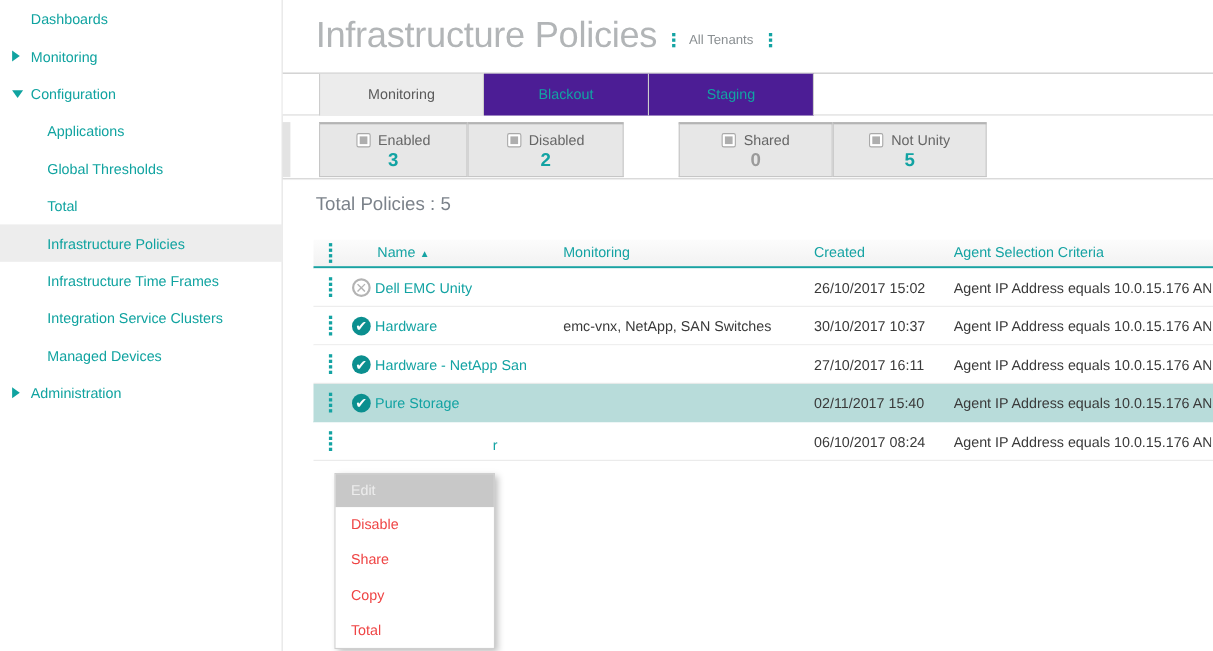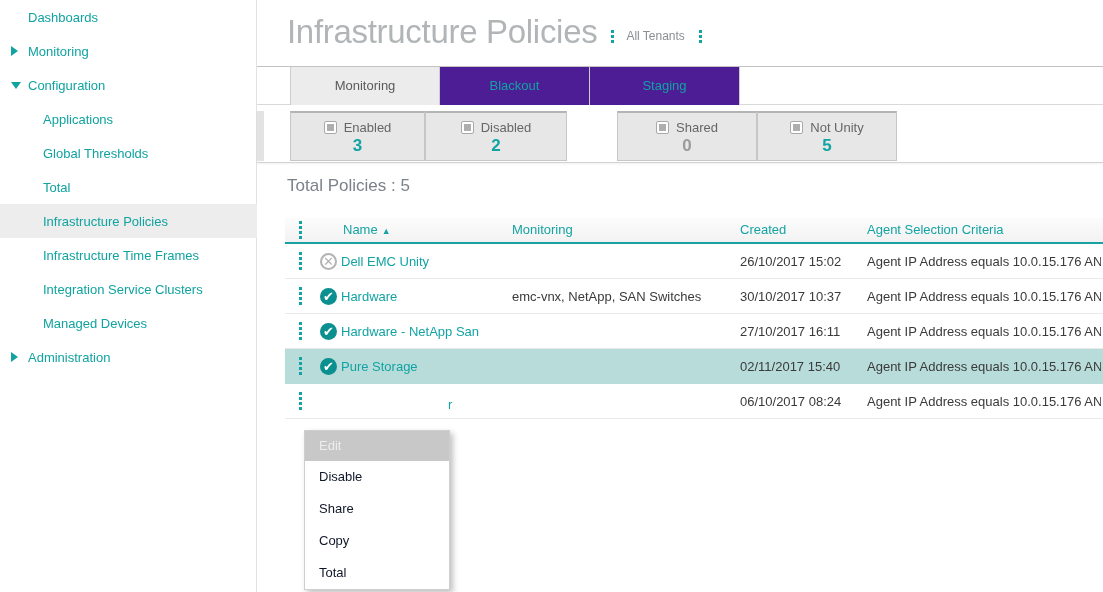--- a/index.html
+++ b/index.html
@@ -80,21 +80,21 @@
                 background:#fff; display:flex; align-items:center; justify-content:center;
                 color:#b3b3b3; font-size:9px; font-weight:bold; }
 
   .name-fragment { position:absolute; left:191px; top:397px; font-size:13px;
                    color:#13a3a3; z-index:30; }
 
   .ctx-menu { position:absolute; left:47px; top:383px; width:146px; z-index:20;
               background:#fff; border:1px solid #cfcfcf;
               box-shadow:3px 3px 6px rgba(0,0,0,0.25);margin-top:47px; }
   .ctx-item { height:32px; line-height:32px; padding-left:14px; font-size:13px;
-              color:#0f172a; cursor:pointer; }
+              color:#ef4444; cursor:pointer; }
   .ctx-item.hl { height:30px; line-height:30px; background:#c8c8c8; color:#ededed; }
 </style>
 </head>
 <body>
 
 <div class="stage">
 
   <nav class="sidebar">
     <div class="side-item lvl0" style="top:0px">
       <span>Dashboards</span>

